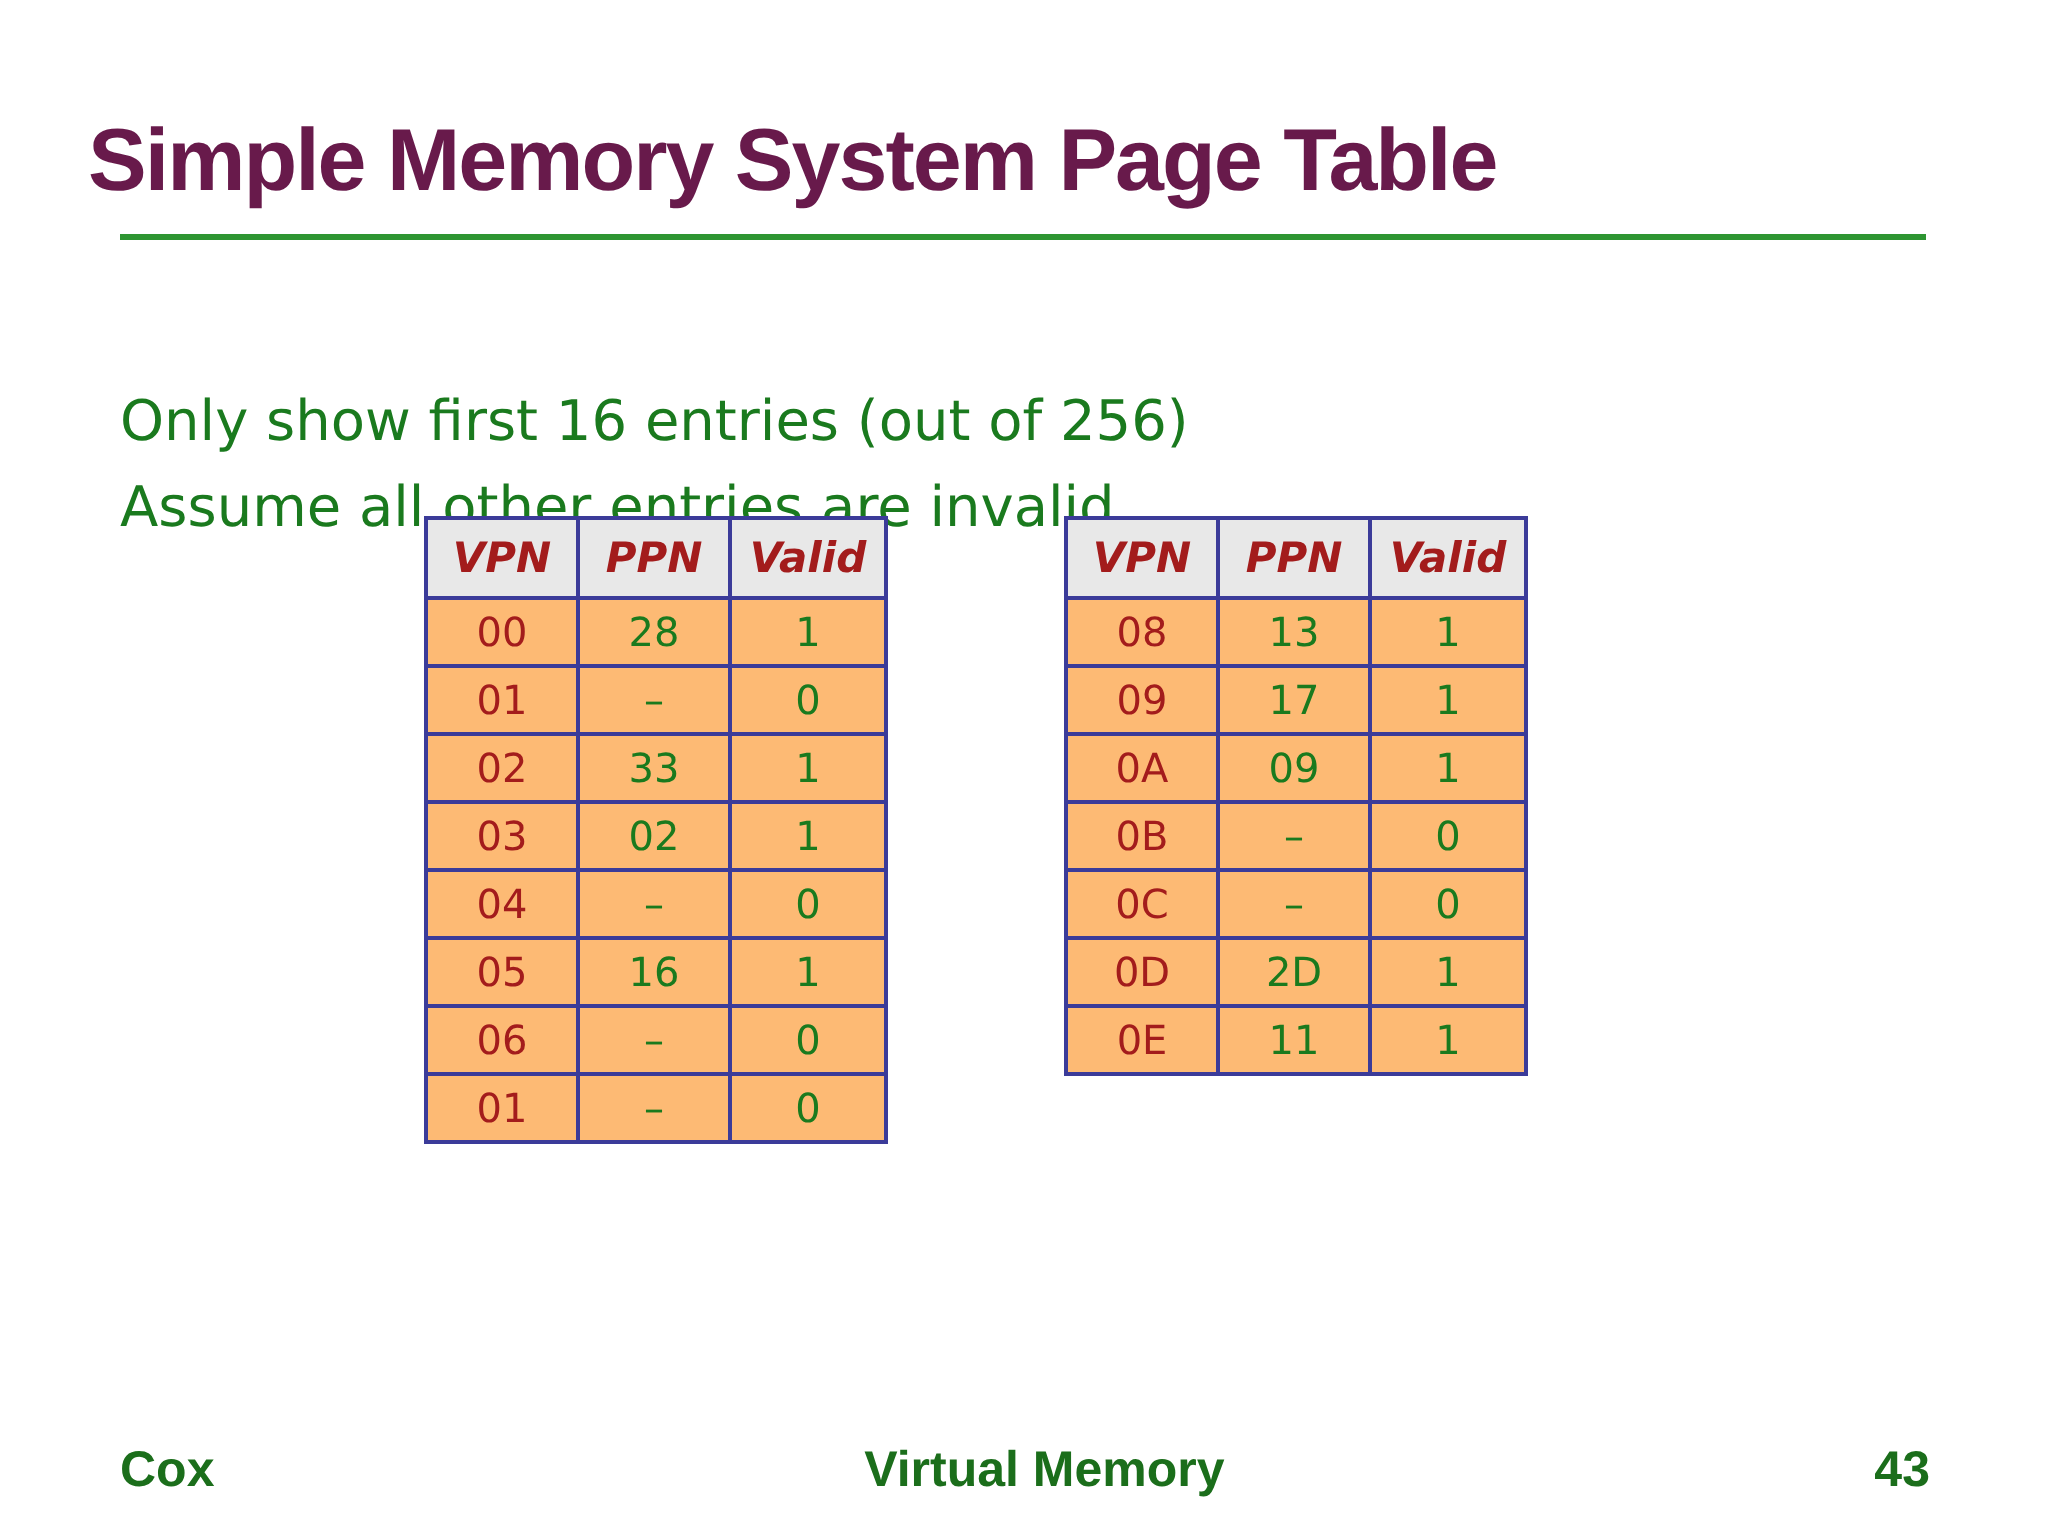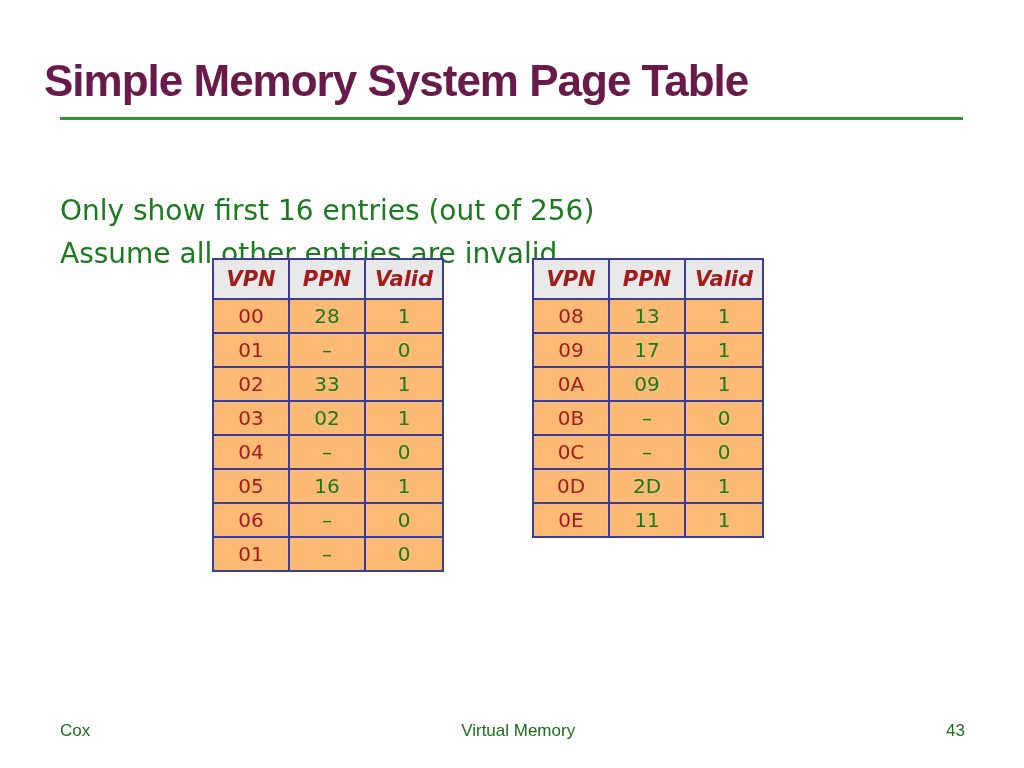--- a/index.html
+++ b/index.html
@@ -75,22 +75,22 @@
   td.val { color: var(--body-green, #1A7A1E); }
 
   .footer {
     position: absolute;
     left: 60px; top: 721px;
     width: 905px;
     display: flex;
     justify-content: space-between;
     align-items: baseline;
     font-family: "Liberation Sans", sans-serif;
-    font-weight: 400;
-    font-size: 17px;
+    font-weight: 700;
+    font-size: 25px;
     color: var(--footer-green, #1B6E1B);
   }
 </style>
 </head>
 <body>
 
 <div class="slide">
 
   <h1 class="title">Simple Memory System Page Table</h1>
   <div class="rule"></div>

